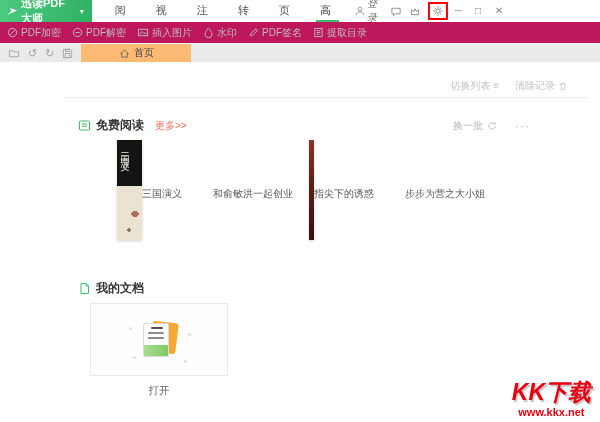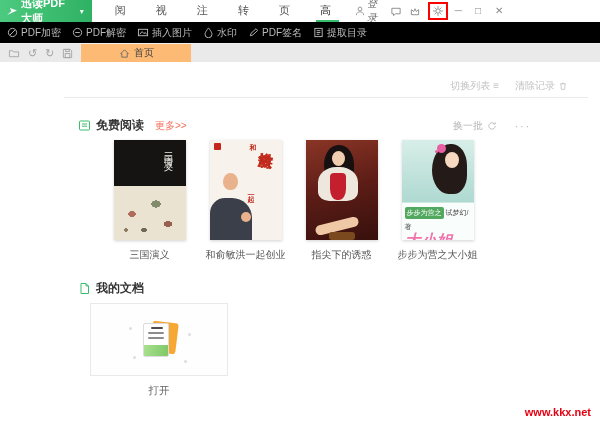--- a/index.html
+++ b/index.html
@@ -16,21 +16,21 @@
   .menu-item { padding:0 13px; line-height:21px; font-size:11px; color:#555; position:relative; cursor:default; }
   .menu-item.active { color:#2f2f2f; }
   .menu-item.active::after { content:""; position:absolute; left:9px; right:9px; bottom:0; height:2px; background:#3bbd6e; }
   .winarea { margin-left:auto; display:flex; align-items:center; padding-right:5px; }
   .wa { display:flex; align-items:center; margin-left:7px; }
   .login { font-size:10px; color:#666; display:flex; align-items:center; gap:2px;font-style:italic; }
   .redbox { border:2px solid #ff0000; padding:1px 2px; display:flex; align-items:center; }
   .winbtn { width:15px; text-align:center; color:#8a8a8a; font-size:10px; line-height:22px; }
 
   
-  .toolbar { position:absolute; top:22px; left:0; width:600px; height:22px; background:#000000; display:flex; align-items:center; padding-left:7px; border-bottom:1px solid #f1f1f1; }
+  .toolbar { position:absolute; top:22px; left:0; width:600px; height:22px; background:#be185d; display:flex; align-items:center; padding-left:7px; border-bottom:1px solid #f1f1f1; }
   .tool { display:flex; align-items:center; gap:3px; color:#bcbcbc; font-size:10px; margin-right:11px; }
 
   
   .tabbar { position:absolute; top:44px; left:0; width:600px; height:18px; background:#eaeaea; display:flex; align-items:stretch; }
   .quick { display:flex; align-items:center; gap:8px; padding:0 8px; color:#a5a5a5; }
   .glyph-ic { font-size:11px; line-height:1; color:#a5a5a5; }
   .tab { width:110px; background:#fdba74; display:flex; align-items:center; justify-content:center; gap:4px; font-size:10px; color:#444; }
 
   
   .content { position:absolute; top:62px; left:0; width:600px; height:360px; background:#fff; }
@@ -41,21 +41,21 @@
 
   .section-head { position:absolute; left:78px; display:flex; align-items:center; gap:5px; }
   .section-title { font-size:12px; font-weight:bold; color:#333; }
   #free-head { top:55px; }
   .more-link { font-size:10px; color:#f4725c; margin-left:6px; }
   .free-right { position:absolute; top:57px; left:453px; display:flex; align-items:center; gap:4px; color:#b5b5b5; font-size:10px; }
   .dots { margin-left:14px; letter-spacing:2px; color:#b5b5b5; }
 
   
   .books { position:absolute; top:78px; left:117px; display:flex; gap:31px; }
-  .book { width:65px; display:flex; flex-direction:column; align-items:center; }
+  .book { width:65px; display:flex; flex-direction:row; align-items:center; }
   .cover { width:72px; height:100px; position:relative; overflow:hidden; box-shadow:0 1px 3px rgba(0,0,0,.18); background:#eee; }
   .book-title { margin-top:8px; font-size:10px; color:#555; white-space:nowrap; }
 
   .c1-top { height:46px; background:#161412; position:relative; }
   .c1-vtext { position:absolute; top:5px; right:11px; writing-mode:vertical-rl; color:#eceae4; font-size:9px; letter-spacing:3px; font-family:"DejaVu Serif","Liberation Serif",serif; }
   .c1-bot { height:54px; background:#ebe3d2; position:relative; }
   .c1-art { position:absolute; inset:0; opacity:.85; background:
     radial-gradient(6px 5px at 18px 28px,#a65848 60%,transparent 61%),
     radial-gradient(8px 6px at 42px 18px,#707d58 60%,transparent 61%),
     radial-gradient(7px 5px at 54px 38px,#8a4a3a 60%,transparent 61%),
@@ -370,17 +370,18 @@
           <div class="doc-line dark"></div>
           <div class="doc-line"></div>
           <div class="doc-line"></div>
           <div class="doc-green"></div>
         </div>
       </div>
     </div>
     <div class="open-label">打开</div>
 
     <div class="watermark">
+      <div class="wm1">KK下载</div>
       <div class="wm2">www.kkx.net</div>
     </div>
 
   </div>
 </div>
 
 </body></html>

